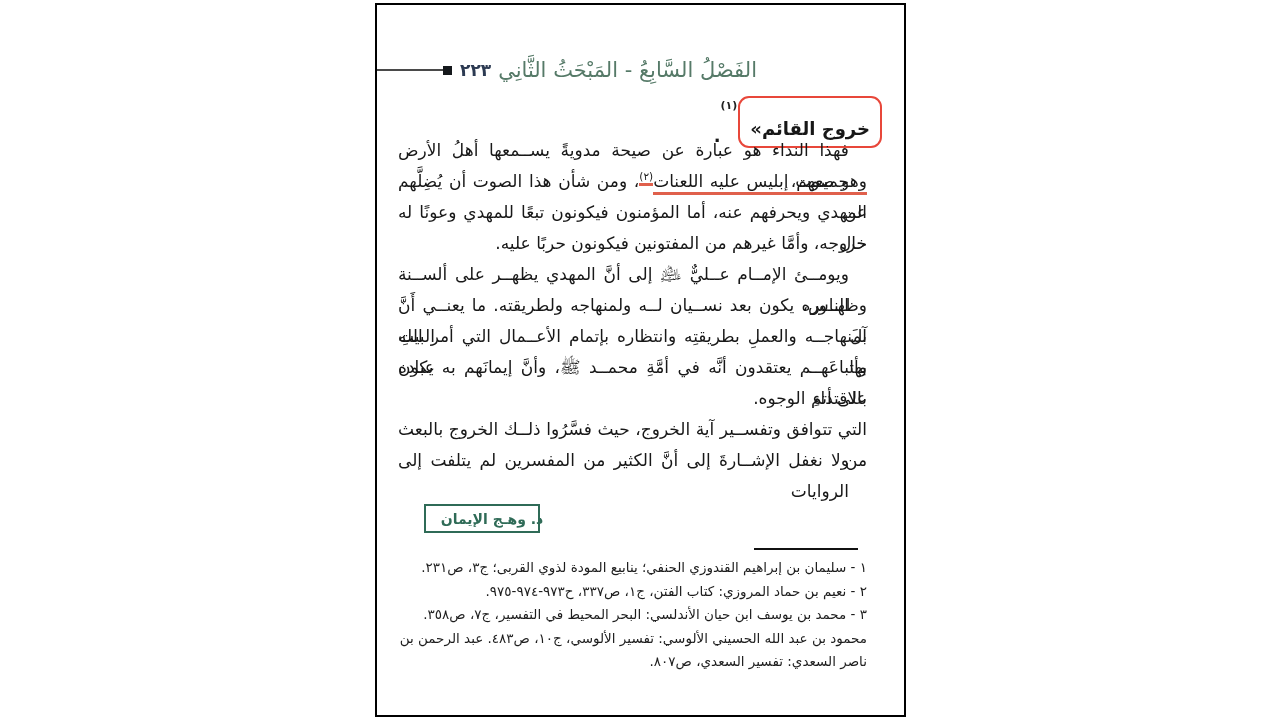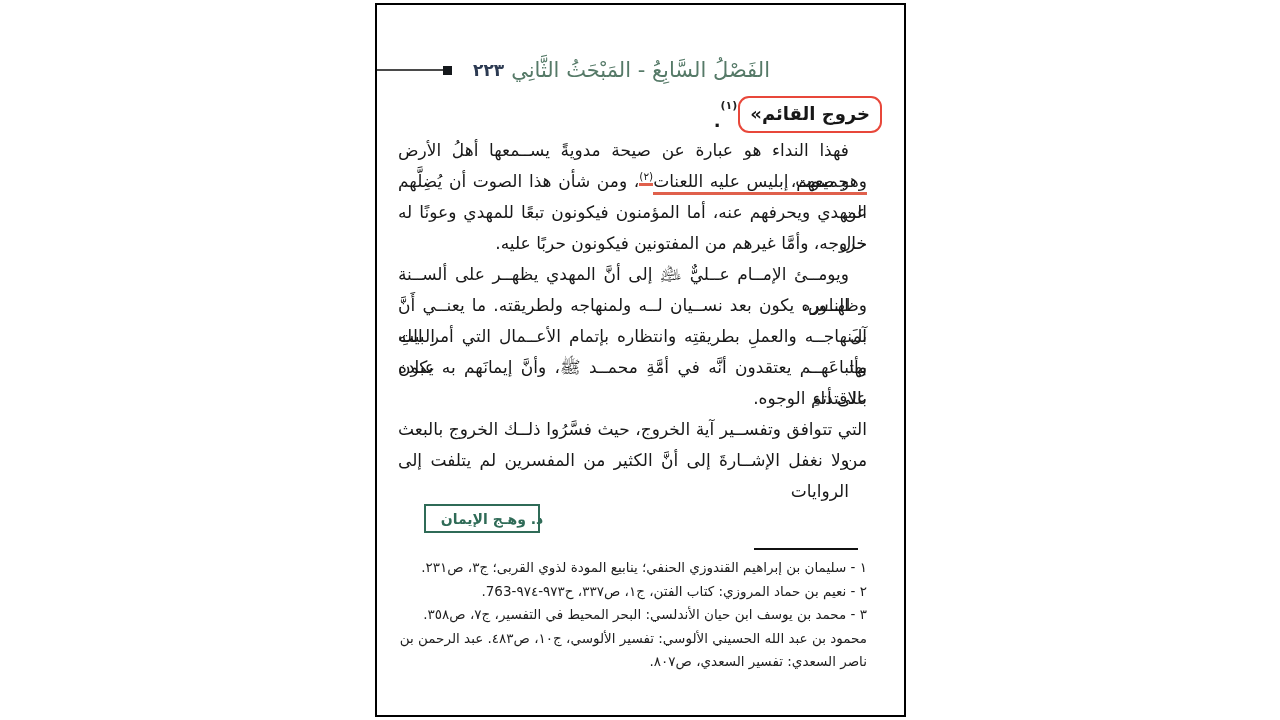--- a/index.html
+++ b/index.html
@@ -13,35 +13,35 @@
     border:2px solid #000;box-sizing:border-box;background:#fff;
   }
   
   .header-row{
     position:absolute;top:52px;left:0;right:0;height:26px;
     display:flex;align-items:center;
   }
   .header-rule{width:66px;height:2px;background:#4a4a4a;}
   .header-square{width:9px;height:9px;background:#15181c;}
   .page-number{
-    margin-left:21px;font-size:17px;font-weight:bold;color:var(--navy-num,#2c3a52);
+    margin-left:8px;font-size:17px;font-weight:bold;color:var(--navy-num,#2c3a52);
     direction:rtl;white-space:nowrap;
   }
   .chapter-title{
     margin-left:7px;font-size:21px;font-weight:normal;color:var(--green-title,#567a68);
     direction:rtl;white-space:nowrap;letter-spacing:0;
   }
   
   .heading-row{
     position:absolute;top:91px;right:22px;
     direction:rtl;display:inline-flex;align-items:flex-start;
   }
   .red-box{
     display:inline-block;border:2.5px solid var(--red-box,#e8473a);
-    border-radius:11px;padding:5px 10px 6px 10px;
+    border-radius:11px;padding:20px 10px 6px 10px;
     font-size:18px;font-weight:bold;color:#171717;line-height:22px;
     background:transparent;white-space:nowrap;
   }
   .heading-ref{font-size:11px;font-weight:bold;color:#222;margin-top:3px;margin-right:1px;}
   .heading-period{font-size:18px;font-weight:bold;color:#171717;align-self:flex-end;margin-bottom:2px;}
   
   .body-text{
     position:absolute;top:130px;right:37px;left:21px;
     direction:rtl;color:#181818;
   }
@@ -113,19 +113,19 @@
         <div class="bline first"><span>ولا نغفل الإشــارةَ إلى أنَّ الكثير من المفسرين لم يتلفت إلى الروايات</span></div>
       </div>
     </div>
 
   <div class="stamp">د. وهـج الإيمان</div>
 
   <div class="footnote-sep"></div>
 
   <div class="footnotes">
       <div class="fline">١ - سليمان بن إبراهيم القندوزي الحنفي؛ ينابيع المودة لذوي القربى؛ ج٣، ص٢٣١.</div>
-      <div class="fline">٢ - نعيم بن حماد المروزي: كتاب الفتن، ج١، ص٣٣٧، ح٩٧٣-٩٧٤-763.</div>
+      <div class="fline">٢ - نعيم بن حماد المروزي: كتاب الفتن، ج١، ص٣٣٧، ح٩٧٣-٩٧٤-٩٧٥.</div>
       <div class="fline">٣ - محمد بن يوسف ابن حيان الأندلسي: البحر المحيط في التفسير، ج٧، ص٣٥٨.</div>
       <div class="fline">محمود بن عبد الله الحسيني الألوسي: تفسير الألوسي، ج١٠، ص٤٨٣. عبد الرحمن بن</div>
       <div class="fline">ناصر السعدي: تفسير السعدي، ص٨٠٧.</div>
     </div>
 
 </div>
 
 </body></html>

